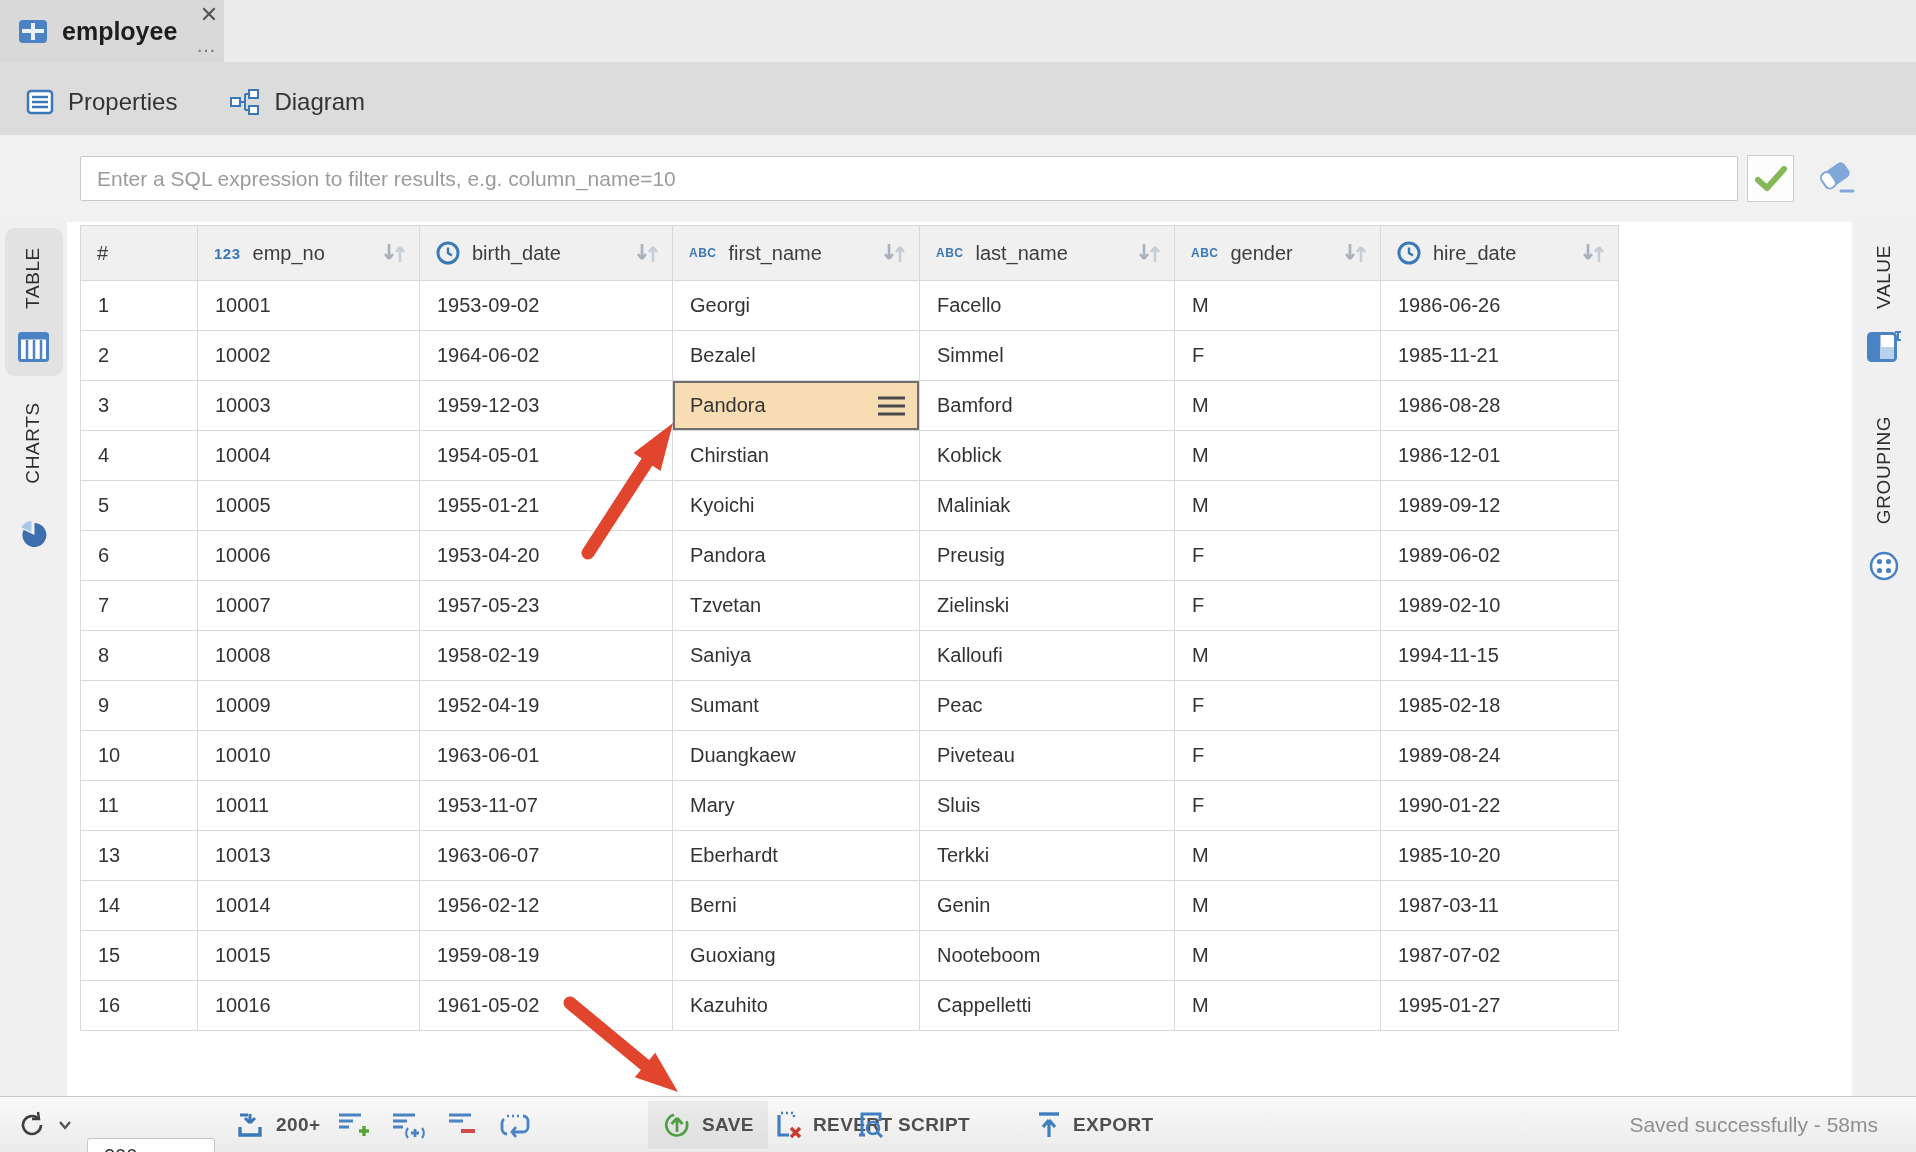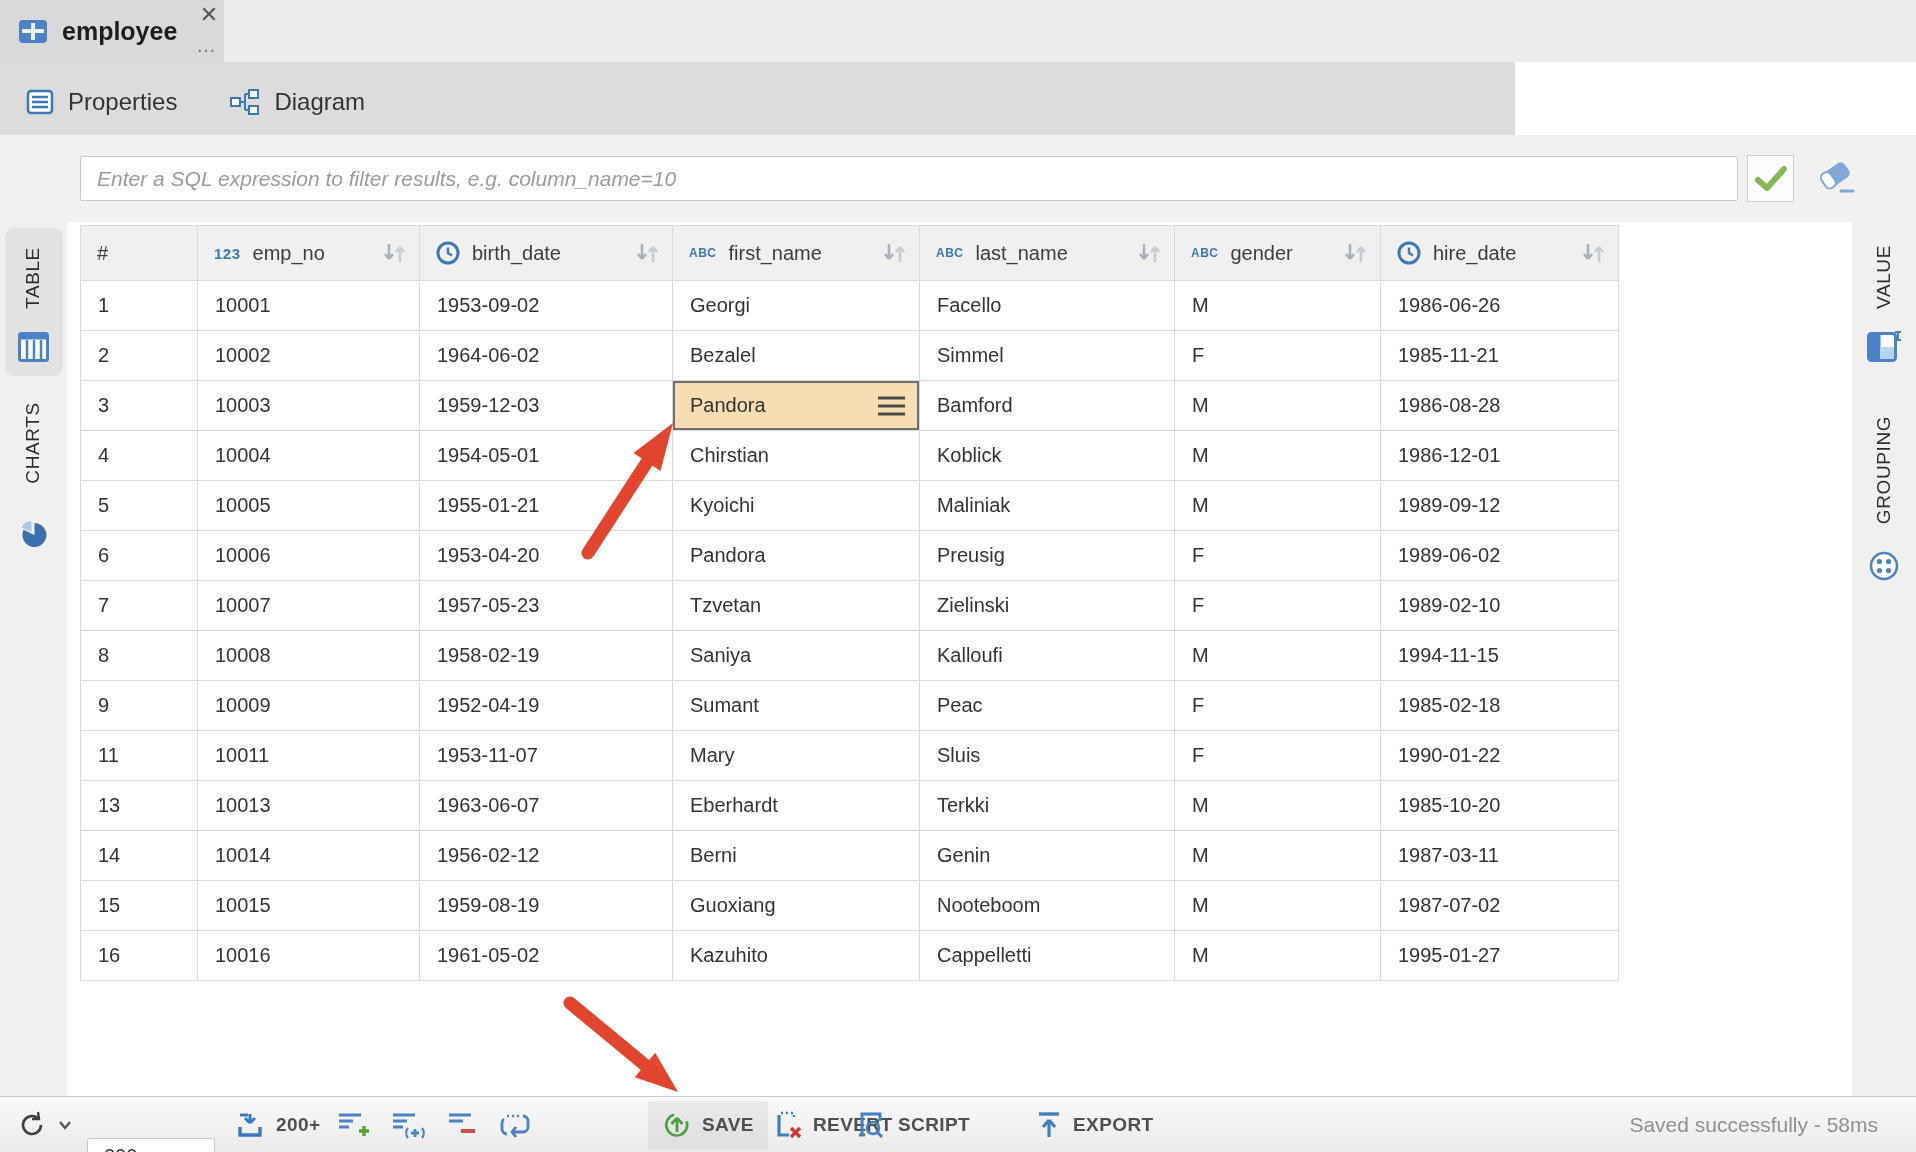--- a/index.html
+++ b/index.html
@@ -10,29 +10,29 @@
   }
   
   .titlebar { position:absolute; left:0; top:0; width:1916px; height:62px; background:#ececec; }
   .editor-tab { position:absolute; left:0; top:0; width:224px; height:62px; background:#d9d9d9;
     display:flex; align-items:center; padding-left:18px; gap:14px; }
   .editor-tab .title { font-size:25px; font-weight:bold; color:#1d1d1d; }
   .tab-close { position:absolute; left:196px; top:2px; font-size:22px; color:#555; width:26px; height:26px;
     display:flex; align-items:center; justify-content:center; cursor:pointer;}
   .tab-more  { position:absolute; left:196px; top:34px; font-size:20px; color:#777; letter-spacing:1px; }
   
-  .tabbar { position:absolute; left:0; top:62px; width:1515px; height:73px; background:#dcdcdc;
+  .tabbar { position:absolute; left:0; top:62px; width:1916px; height:73px; background:#dcdcdc;
     display:flex; padding-top:6px; }
   .ptab { height:67px; display:flex; align-items:center; gap:14px; padding:0 26px; font-size:24px; color:#333; }
   .ptab.active { background:#fff; border-top:5px solid #cc3b44; font-weight:bold; color:#111; }
   
   .filterbar { position:absolute; left:0; top:135px; width:1916px; height:87px; background:#f1f1f1; }
   .filter-input { position:absolute; left:80px; top:21px; width:1658px; height:45px; background:#fff;
     border:1px solid #c9c9c9; border-radius:2px; font-size:21px; color:#555; padding:0 16px;
-    font-family:"Liberation Sans","DejaVu Sans",sans-serif;font-style:italic; }
+    font-family:"Liberation Sans","DejaVu Sans",sans-serif; }
   .filter-input::placeholder { color:#9b9b9b; opacity:1; }
   .apply-btn { position:absolute; left:1747px; top:20px; width:47px; height:47px; background:#fdfdfd;
     border:1px solid #cfcfcf; display:flex; align-items:center; justify-content:center; }
   .erase-btn { position:absolute; left:1816px; top:24px; width:44px; height:40px;
     display:flex; align-items:center; justify-content:center; }
   
   .strip { position:absolute; top:222px; height:874px; background:#f0f0f0; }
   .strip.left  { left:0; width:67px; }
   .strip.right { left:1852px; width:64px; }
   .vlabel { position:absolute; width:140px; height:22px; text-align:center; font-size:19px;
@@ -340,20 +340,29 @@
         <tr>
           <td>9</td>
           <td>10009</td>
           <td>1952-04-19</td>
           <td>Sumant</td>
           <td>Peac</td>
           <td>F</td>
           <td>1985-02-18</td>
         </tr>
         <tr>
+          <td>10</td>
+          <td>10010</td>
+          <td>1963-06-01</td>
+          <td>Duangkaew</td>
+          <td>Piveteau</td>
+          <td>F</td>
+          <td>1989-08-24</td>
+        </tr>
+        <tr>
           <td>11</td>
           <td>10011</td>
           <td>1953-11-07</td>
           <td>Mary</td>
           <td>Sluis</td>
           <td>F</td>
           <td>1990-01-22</td>
         </tr>
         <tr>
           <td>13</td>

